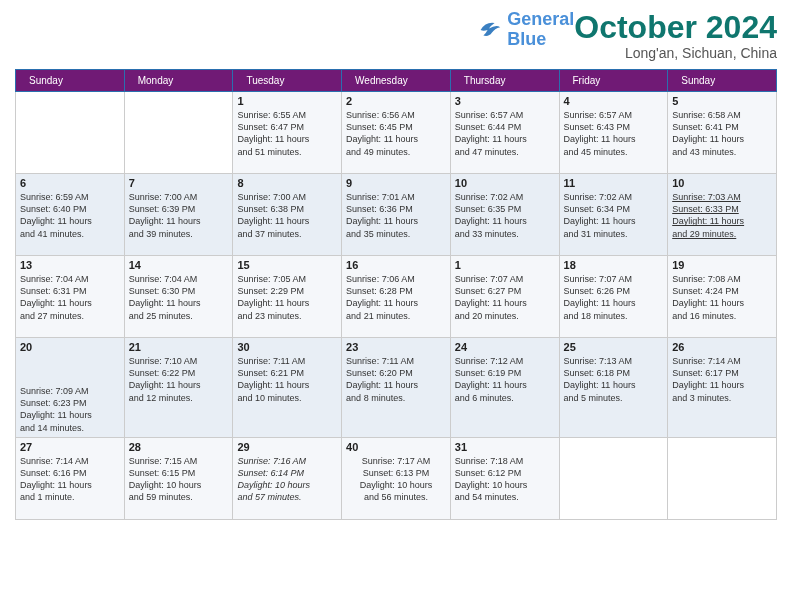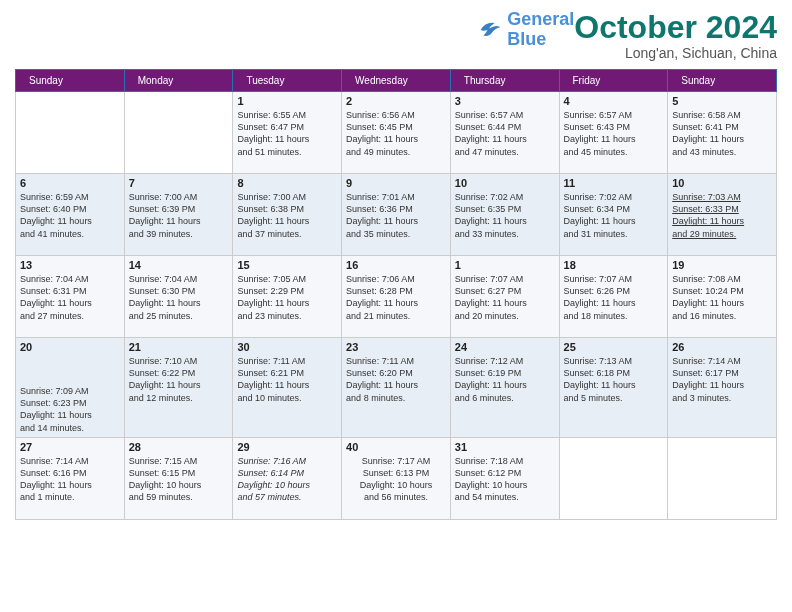--- a/index.html
+++ b/index.html
@@ -260,21 +260,21 @@
           <td>
             <span class="day-num">18</span>
             <div class="day-detail" style="white-space: pre-line;">Sunrise: 7:07 AM
 Sunset: 6:26 PM
 Daylight: 11 hours
 and 18 minutes.</div>
           </td>
           <td>
             <span class="day-num">19</span>
             <div class="day-detail" style="white-space: pre-line;">Sunrise: 7:08 AM
-Sunset: 10:24 PM
+Sunset: 4:24 PM
 Daylight: 11 hours
 and 16 minutes.</div>
           </td>
         </tr>
         <tr>
           <td>
             <span class="day-num">20</span>
             <div class="day-detail" style="white-space: pre-line; margin-top: 32px;">Sunrise: 7:09 AM
 Sunset: 6:23 PM
 Daylight: 11 hours

